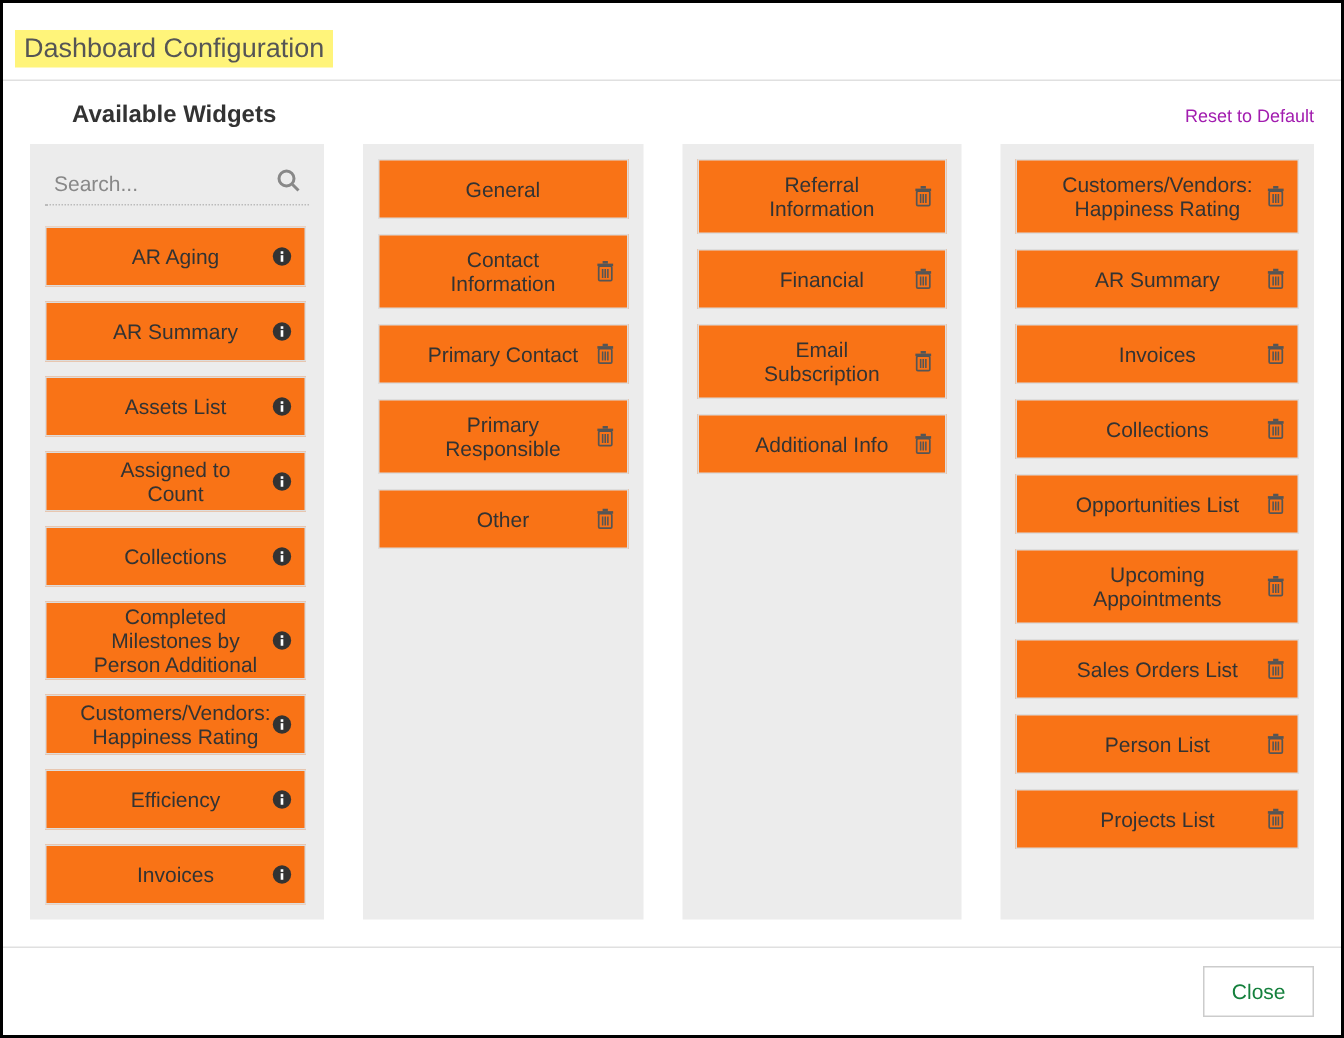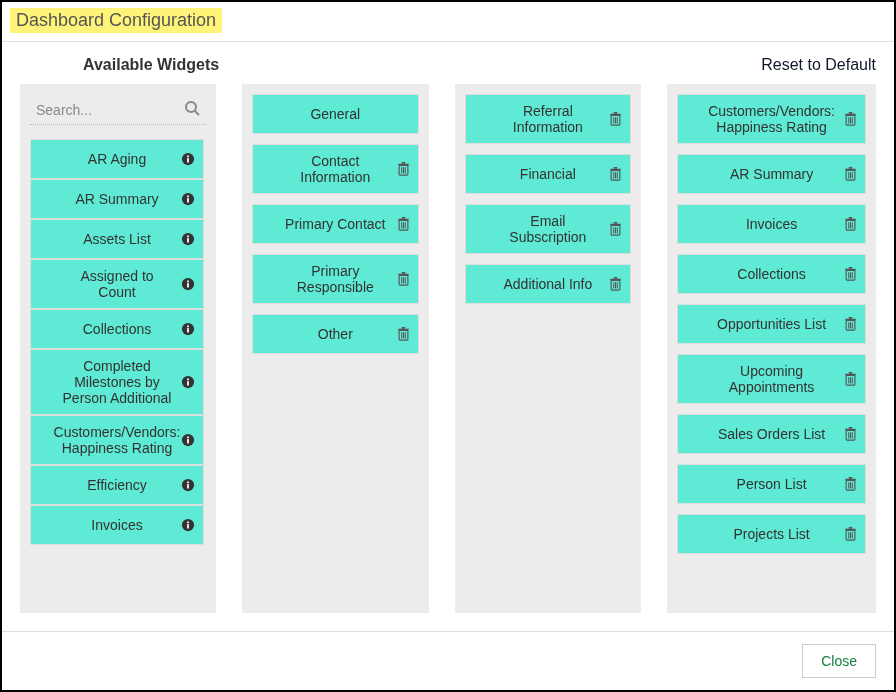--- a/index.html
+++ b/index.html
@@ -1,43 +1,43 @@
 <!DOCTYPE html>
 <html><head>
 <meta charset="utf-8">
 <style>
 * { box-sizing: border-box; margin: 0; padding: 0; }
 body { font-family: "Segoe UI", Arial, sans-serif; font-size: 14px; color: #333; background: #fff; }
 
 .window { width: 896px; height: 692px; border: 2px solid #000; display: flex; flex-direction: column; }
 
-.titlebar { padding: 6px 10px 8px 8px; border-bottom: 1px solid #e0e0e0; }
+.titlebar { padding: 18px 10px 8px 8px; border-bottom: 1px solid #e0e0e0; }
 .titlebar-text { background: #fff47a; display: inline-block; padding: 2px 6px; font-size: 18px; color: #555; }
 
 .header-row { display: flex; justify-content: space-between; align-items: center; padding: 14px 18px 10px 46px; }
-.header-title { font-weight: 700; font-size: 16px; color: #333; margin-left: 35px; }
-.reset-link { color: #0f172a; font-size: 16px; cursor: pointer; }
+.header-title { font-weight: 700; font-size: 16px; color: #333; }
+.reset-link { color: #a21caf; font-size: 12px; cursor: pointer; }
 
 .content { flex: 1; display: flex; gap: 26px; padding: 0 18px 18px 18px; overflow: hidden; }
 
 .col { background: #ececec; padding: 10px 10px; display: flex; flex-direction: column; gap: 10px; }
 .col-available { width: 196px; position: relative; }
 .col-2, .col-3, .col-4 { flex: 1; }
 
 .search-wrap { position: relative; padding: 6px 4px 4px 4px; border-bottom: 1px dotted #bbb; margin-bottom: 4px; }
 .search-input { width: 100%; border: none; background: transparent; outline: none; font-size: 14px; color: #404040; padding: 2px 26px 2px 2px; }
 .search-input::placeholder { color: #888; }
 .search-icon { position: absolute; right: 6px; top: 6px; color: #888; }
 
-.avail-list { overflow-y: scroll; flex: 1; display: flex; flex-direction: column; padding-right: 2px; }
+.avail-list { overflow-y: scroll; flex: 1; display: flex; flex-direction: column; gap: 10px; padding-right: 2px; }
 .avail-list::-webkit-scrollbar { width: 10px; }
 .avail-list::-webkit-scrollbar-track { background: #ececec; }
 .avail-list::-webkit-scrollbar-thumb { background: #bdbdbd; }
 
-.card { background: #5eead4; border: 1px solid #ddd; padding: 8px 6px; display: flex; align-items: center; justify-content: center; position: relative; min-height: 40px; text-align: center; }
+.card { background: #f97316; border: 1px solid #ddd; padding: 8px 6px; display: flex; align-items: center; justify-content: center; position: relative; min-height: 40px; text-align: center; }
 .card-label { font-size: 14px; color: #333; padding: 0 24px; }
 .card-icon-right { position: absolute; right: 8px; top: 50%; transform: translateY(-50%); color: #555; cursor: pointer; }
 
 .footer { border-top: 1px solid #e0e0e0; padding: 12px 18px; display: flex; justify-content: flex-end; }
 .close-btn { border: 1px solid #ccc; background: #fff; padding: 8px 18px; font-size: 14px; color: #15803d; cursor: pointer; }
 
 svg { display: block; }
 </style>
 </head>
 <body>

